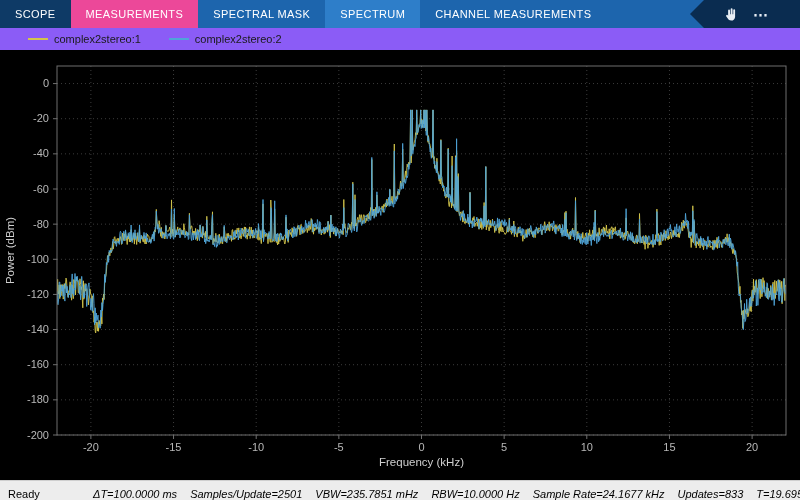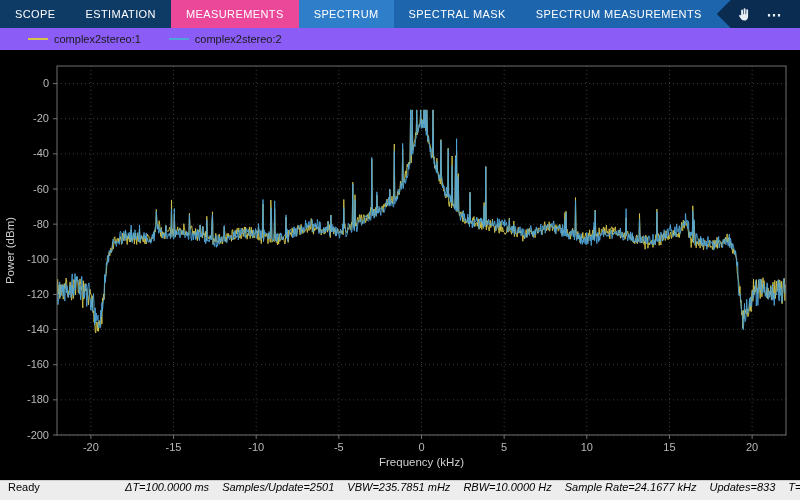--- a/index.html
+++ b/index.html
@@ -20,39 +20,38 @@
   
   .legend { height: 22px; flex: 0 0 22px; background: #8b5cf6; display: flex; align-items: center; gap: 28px; padding-left: 28px; font-size: 11px; color: #1a1a1a; }
   .legend-item { display: flex; align-items: center; gap: 6px; }
   .swatch { width: 20px; height: 2px; background: #888; }
 
   
   .plot-wrap { flex: 1; position: relative; background: #000; }
   .plot-wrap svg { display: block; }
 
   
-  .statusbar { height: 20px; flex: 0 0 20px; background: #ededed; border-top: 1px solid #cfcfcf; display: flex; align-items: flex-start; font-size: 11px; color: #000; padding: 0 0 0 8px; white-space: nowrap; overflow: hidden; gap: 32px; }
+  .statusbar { height: 20px; flex: 0 0 20px; background: #ededed; border-top: 1px solid #cfcfcf; display: flex; align-items: flex-end; font-size: 11px; color: #000; padding: 0 0 0 8px; white-space: nowrap; overflow: hidden; }
   .status-ready { width: 64px; flex: 0 0 64px; }
   .status-items { display: flex; gap: 13px; font-style: italic; margin-left: 21px; }
 </style>
 </head>
 <body>
 
 <div class="app">
 
   <div class="toolbar">
     <div class="tab-group-left">
       <div class="tab">SCOPE</div>
-      <div class="tab">ESTIMATION</div>
       <div class="tab active-left">MEASUREMENTS</div>
     </div>
     <div class="tab-group-right">
+      <div class="tab">SPECTRAL MASK</div>
       <div class="tab active-right">SPECTRUM</div>
-      <div class="tab">SPECTRAL MASK</div>
-      <div class="tab">SPECTRUM MEASUREMENTS</div>
+      <div class="tab">CHANNEL MEASUREMENTS</div>
     </div>
     <div class="toolbar-spacer"></div>
     <div class="tool-tag">
       <span style="display:flex;align-items:center;">
         <svg width="17" height="17" viewBox="0 0 20 20">
           <path fill="#e8eef5" d="M7.2 11.5 V5.2 a1.1 1.1 0 0 1 2.2 0 v4.6 h0.8 V3.8 a1.1 1.1 0 0 1 2.2 0 v6 h0.8 V4.9 a1.1 1.1 0 0 1 2.2 0 v7.6 c0 2.8 -1.9 4.6 -4.6 4.6 c-2 0 -3.2 -0.8 -4.2 -2.6 L4.9 12 a1.15 1.15 0 0 1 1.9 -1.2 z"></path>
         </svg>
       </span>
       <span class="dots">⋯</span>
     </div>

